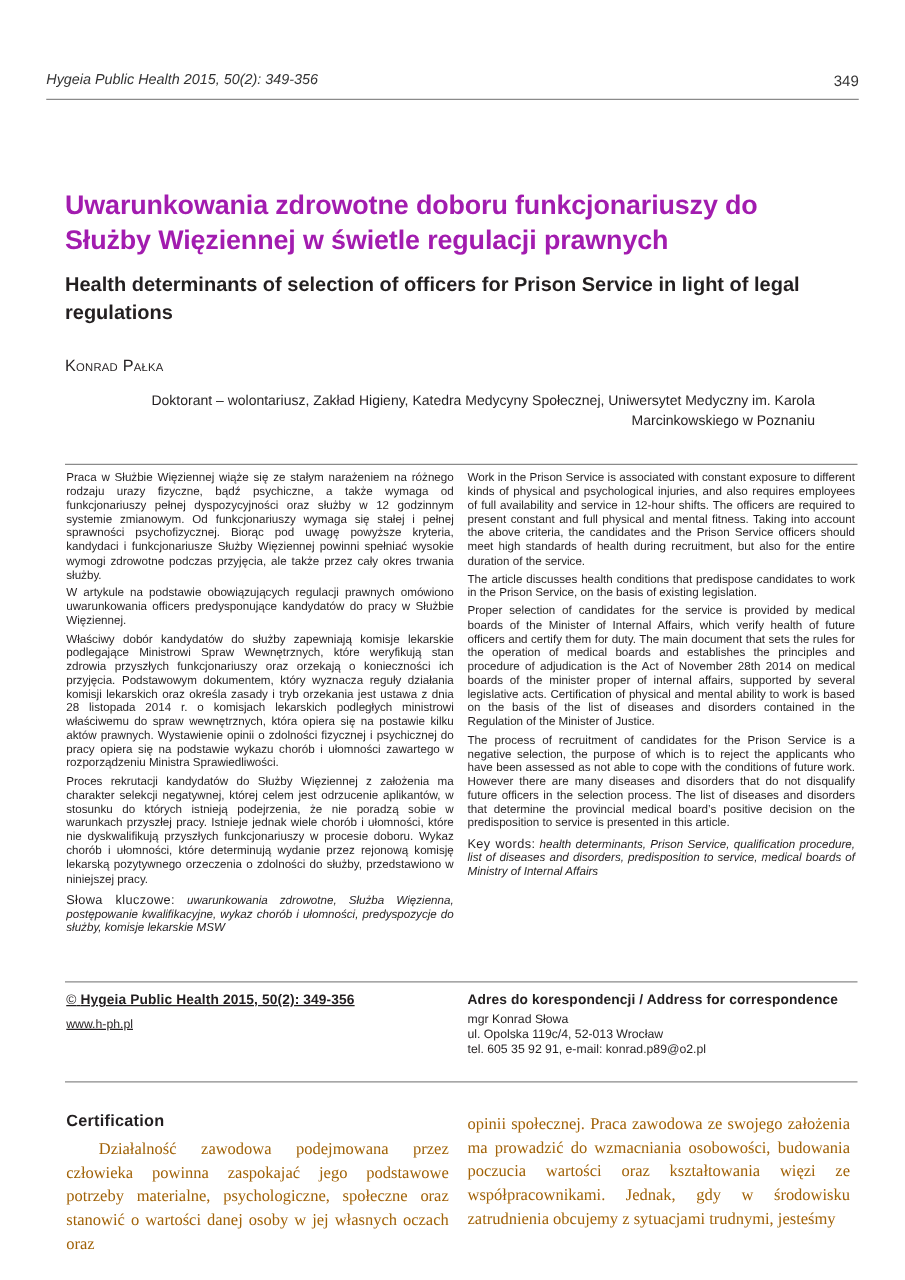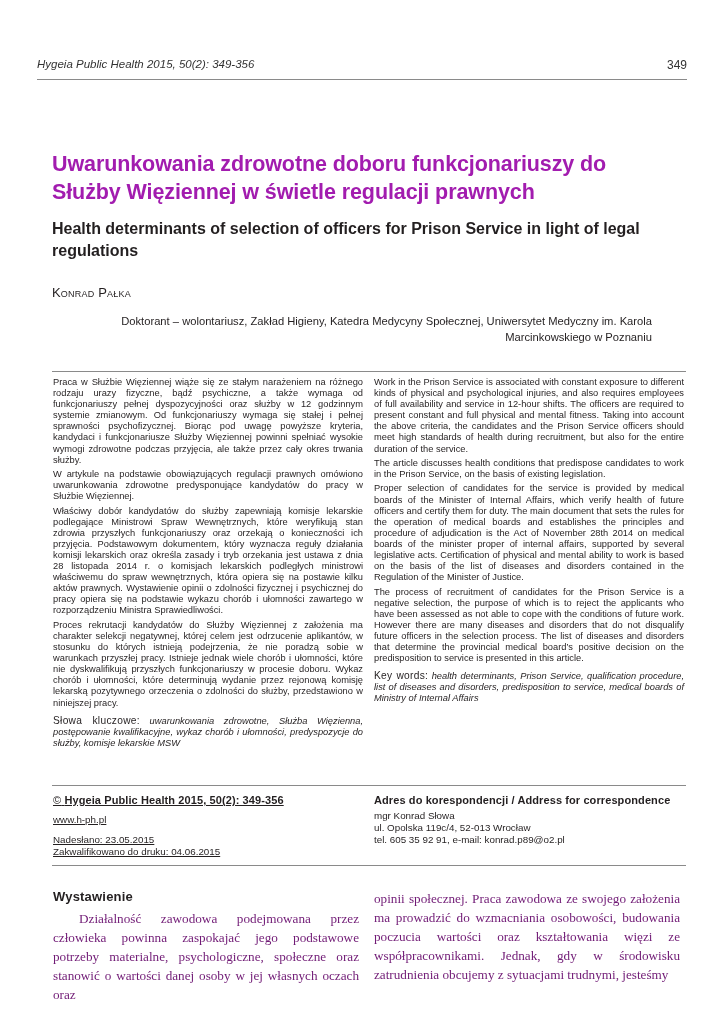--- a/index.html
+++ b/index.html
@@ -54,21 +54,21 @@
     .info-right { position: absolute; left: 374px; top: 794px; width: 310px; font-size: 9.8px; line-height: 12px; }
     .info-right .heading { font-size: 11px; font-weight: bold; letter-spacing: 0.1px; margin-bottom: 4px; }
 
     .intro-heading {
       position: absolute; left: 53px; top: 889px;
       font-size: 13px; font-weight: bold; letter-spacing: 0.2px;
     }
     .body-col {
       position: absolute; top: 909px; width: 306px;
       font-family: "Liberation Serif", "DejaVu Serif", serif;
-      font-size: 13.2px; line-height: 19px; text-align: justify; color: #701a75;
+      font-size: 13.2px; line-height: 19px; text-align: justify; color: #a16207;
     }
     .body-col.left { left: 53px; text-indent: 26px; }
     .body-col.right { left: 374px; top: 889px; }
   </style>
 </head>
 <body>
 
 <div class="running-header">
   <span class="citation">Hygeia Public Health  2015, 50(2): 349-356</span>
   <span class="page-num">349</span>
@@ -76,21 +76,21 @@
 
 <h1 class="title-pl">Uwarunkowania zdrowotne doboru funkcjonariuszy do Służby Więziennej w świetle regulacji prawnych</h1>
 <h2 class="title-en">Health determinants of selection of officers for Prison Service in light of legal regulations</h2>
 <div class="author">Konrad Pałka</div>
 <div class="affiliation">Doktorant – wolontariusz, Zakład Higieny, Katedra Medycyny Społecznej, Uniwersytet Medyczny im. Karola Marcinkowskiego w Poznaniu</div>
 
 <div class="rule r1"></div>
 
 <div class="abstract pl">
   <p>Praca w Służbie Więziennej wiąże się ze stałym narażeniem na różnego rodzaju urazy fizyczne, bądź psychiczne, a także wymaga od funkcjonariuszy pełnej dyspozycyjności oraz służby w 12 godzinnym systemie zmianowym. Od funkcjonariuszy wymaga się stałej i pełnej sprawności psychofizycznej. Biorąc pod uwagę powyższe kryteria, kandydaci i funkcjonariusze Służby Więziennej powinni spełniać wysokie wymogi zdrowotne podczas przyjęcia, ale także przez cały okres trwania służby.</p>
-  <p>W artykule na podstawie obowiązujących regulacji prawnych omówiono uwarunkowania zdrowotne predysponujące kandydatów do pracy w Służbie Więziennej.</p>
+  <p>W artykule na podstawie obowiązujących regulacji prawnych omówiono uwarunkowania officers predysponujące kandydatów do pracy w Służbie Więziennej.</p>
   <p>Właściwy dobór kandydatów do służby zapewniają komisje lekarskie podlegające Ministrowi Spraw Wewnętrznych, które weryfikują stan zdrowia przyszłych funkcjonariuszy oraz orzekają o konieczności ich przyjęcia. Podstawowym dokumentem, który wyznacza reguły działania komisji lekarskich oraz określa zasady i tryb orzekania jest ustawa z dnia 28 listopada 2014 r. o komisjach lekarskich podległych ministrowi właściwemu do spraw wewnętrznych, która opiera się na postawie kilku aktów prawnych. Wystawienie opinii o zdolności fizycznej i psychicznej do pracy opiera się na podstawie wykazu chorób i ułomności zawartego w rozporządzeniu Ministra Sprawiedliwości.</p>
   <p>Proces rekrutacji kandydatów do Służby Więziennej z założenia ma charakter selekcji negatywnej, której celem jest odrzucenie aplikantów, w stosunku do których istnieją podejrzenia, że nie poradzą sobie w warunkach przyszłej pracy. Istnieje jednak wiele chorób i ułomności, które nie dyskwalifikują przyszłych funkcjonariuszy w procesie doboru. Wykaz chorób i ułomności, które determinują wydanie przez rejonową komisję lekarską pozytywnego orzeczenia o zdolności do służby, przedstawiono w niniejszej pracy.</p>
   <p style="margin-top:6px;">
     <span class="kw-label">Słowa kluczowe:</span>
     <span class="kw-text">uwarunkowania zdrowotne, Służba Więzienna, postępowanie kwalifikacyjne, wykaz chorób i ułomności, predyspozycje do służby, komisje lekarskie MSW</span>
   </p>
 </div>
 
 <div class="abstract en">
   <p>Work in the Prison Service is associated with constant exposure to different kinds of physical and psychological injuries, and also requires employees of full availability and service in 12-hour shifts. The officers are required to present constant and full physical and mental fitness. Taking into account the above criteria, the candidates and the Prison Service officers should meet high standards of health during recruitment, but also for the entire duration of the service.</p>
@@ -104,30 +104,26 @@
 </div>
 
 <div class="rule r2"></div>
 
 <div class="info-left">
   <div class="journal-line">
     <span class="copy">©</span>
     <span>Hygeia  Public Health  2015, 50(2): 349-356</span>
   </div>
   <div class="website">www.h-ph.pl</div>
-  <div class="dates">
-    <div>Nadesłano: 23.05.2015</div>
-    <div>Zakwalifikowano do druku: 04.06.2015</div>
-  </div>
 </div>
 
 <div class="info-right">
   <div class="heading">Adres do korespondencji / Address for correspondence</div>
   <div>mgr Konrad Słowa</div>
   <div>ul. Opolska 119c/4, 52-013 Wrocław</div>
   <div>tel. 605 35 92 91, e-mail: konrad.p89@o2.pl</div>
 </div>
 
 <div class="rule r3"></div>
 
-<h3 class="intro-heading">Wystawienie</h3>
+<h3 class="intro-heading">Certification</h3>
 <div class="body-col left">Działalność zawodowa podejmowana przez człowieka powinna zaspokajać jego podstawowe potrzeby materialne, psychologiczne, społeczne oraz stanowić o wartości danej osoby w jej własnych oczach oraz</div>
 <div class="body-col right">opinii społecznej. Praca zawodowa ze swojego założenia ma prowadzić do wzmacniania osobowości, budowania poczucia wartości oraz kształtowania więzi ze współpracownikami. Jednak, gdy w środowisku zatrudnienia obcujemy z sytuacjami trudnymi, jesteśmy</div>
 
 </body></html>

